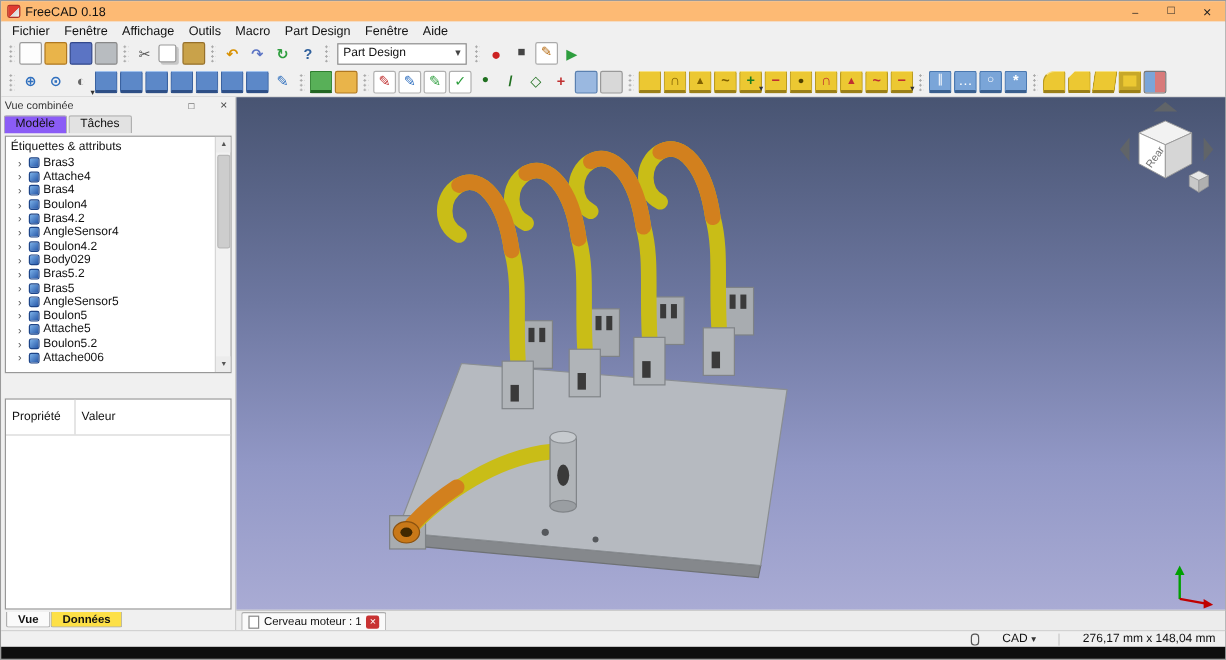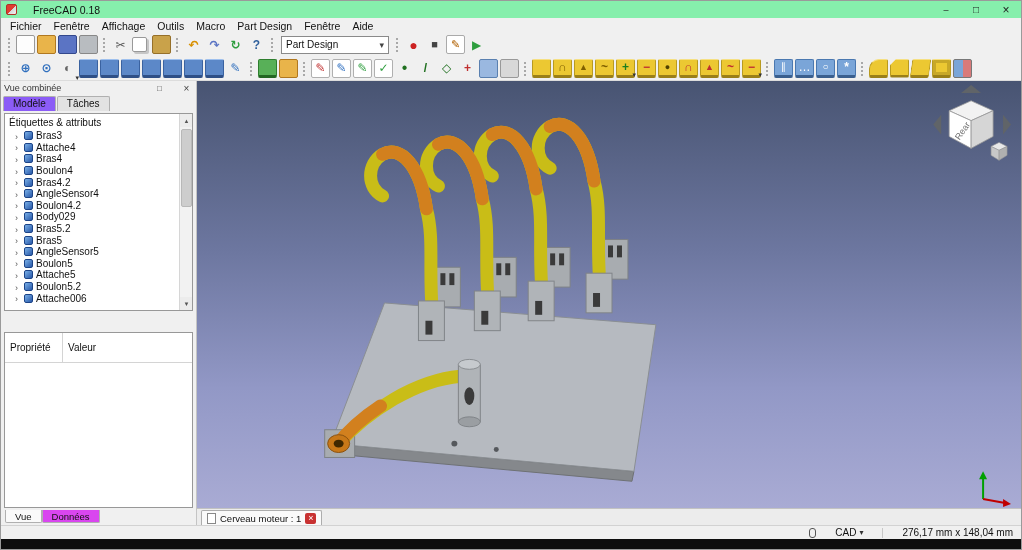--- a/index.html
+++ b/index.html
@@ -1,21 +1,21 @@
 <!DOCTYPE html>
 <html><head>
 <meta charset="utf-8">
 <style>
   * { box-sizing:border-box; margin:0; padding:0; }
   html,body { width:1022px; height:550px; overflow:hidden; }
   body { font-family:"Liberation Sans","DejaVu Sans",sans-serif; font-size:11px; color:#111; background:#f0f0f0; }
   .window { width:1022px; height:550px; display:flex; flex-direction:column; border:1px solid #9a9a9a; background:#f0f0f0; }
 
   
-  .titlebar { height:17px; background:#86efac; display:flex; align-items:center; gap:16px; padding-left:5px; font-size:10.5px; flex:none; }
+  .titlebar { height:17px; background:#fdba74; display:flex; align-items:center; gap:4px; padding-left:5px; font-size:10.5px; flex:none; }
   .fc-logo { width:11px; height:11px; border-radius:2px; background:linear-gradient(135deg,#e03c31 0%,#e03c31 55%,#d8d8d8 55%,#f2f2f2 100%); border:1px solid #b03028; }
   .win-controls { margin-left:auto; display:flex; height:100%; }
   .wc { width:30px; display:flex; align-items:center; justify-content:center; color:#222; font-size:9px; }
   .wc-min::before { content:"–"; }
   .wc-max::before { content:"□"; font-size:10px; }
   .wc-close::before { content:"×"; font-size:12px; }
 
   
   .menubar { height:15px; display:flex; align-items:center; padding-left:3px; font-size:10.5px; background:#f0f0f0; flex:none; }
   .menu-item { padding:0 6px; cursor:default; }
@@ -107,22 +107,22 @@
   .scrollbar { position:absolute; right:0; top:0; bottom:0; width:13px; background:#f2f2f2; border-left:1px solid #d6d6d6; }
   .sb-btn { position:absolute; left:0; width:13px; height:13px; display:flex; align-items:center; justify-content:center; font-size:6px; color:#555; background:#ececec; }
   .sb-up { top:0; } .sb-up::before { content:"▲"; }
   .sb-down { bottom:0; } .sb-down::before { content:"▼"; }
   .sb-thumb { position:absolute; top:15px; left:1px; width:11px; height:78px; background:#cdcdcd; border:1px solid #b8b8b8; border-radius:2px; }
   .prop-box { flex:1; margin:0 3px 2px 3px; background:#fff; border:1px solid #989898; display:flex; flex-direction:column; min-height:0; }
   .prop-header { display:flex; height:30px; border-bottom:1px solid #d4d4d4; align-items:center; font-size:10px; flex:none; }
   .prop-col1 { width:58px; padding-left:5px; border-right:1px solid #d4d4d4; height:100%; display:flex; align-items:center; }
   .prop-col2 { padding-left:5px; }
   .prop-body { flex:1; }
-  .bottom-tabs { height:15px; display:flex; padding-left:4px; flex:none; }
-  .btab { font-size:9.5px; padding:0 9px; border:1px solid #b0b0b0; border-top:none; background:#d946ef; border-radius:0 0 2px 2px; height:13px; display:flex; align-items:center; }
+  .bottom-tabs { height:15px; display:flex; padding-left:4px; flex:none;font-weight:bold; }
+  .btab { font-size:9.5px; padding:0 9px; border:1px solid #b0b0b0; border-top:none; background:#fde047; border-radius:0 0 2px 2px; height:13px; display:flex; align-items:center; }
   .btab.active { background:#fafafa; }
 
   
   .viewport-col { flex:1; display:flex; flex-direction:column; min-width:0; }
   .viewport { flex:1; position:relative; background:linear-gradient(180deg,#485472 0%,#6d77a0 40%,#9298c6 72%,#a9abd4 100%); }
   .viewport svg { position:absolute; inset:0; width:100%; height:100%; }
   svg text { font-family:"Liberation Sans","DejaVu Sans",sans-serif; }
   .docbar { height:17px; background:#ececec; border-top:1px solid #c2c2c2; display:flex; align-items:flex-end; padding-left:4px; flex:none; }
   .doctab { display:flex; align-items:center; gap:4px; background:#fafafa; border:1px solid #adadad; border-bottom:none; height:15px; padding:0 5px; font-size:9.5px; border-radius:2px 2px 0 0; }
   .doc-ic { width:9px; height:11px; background:#fff; border:1px solid #888; }

